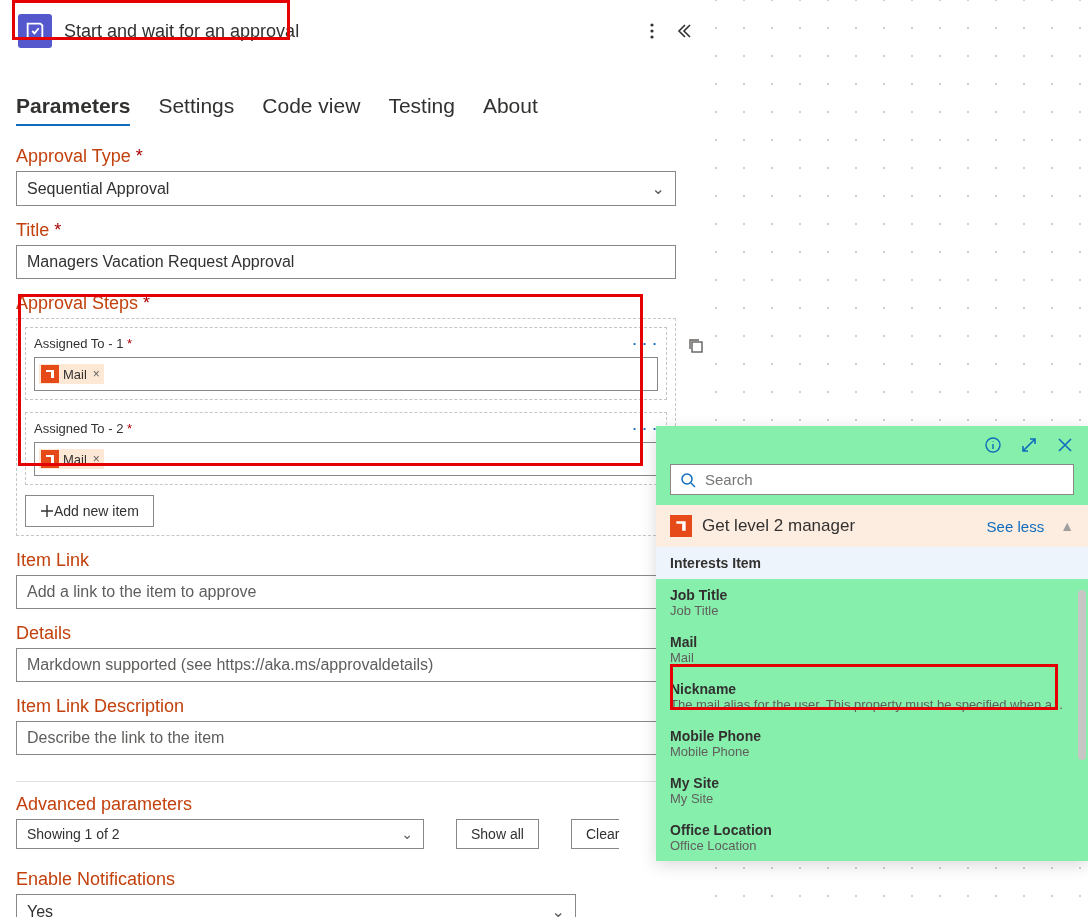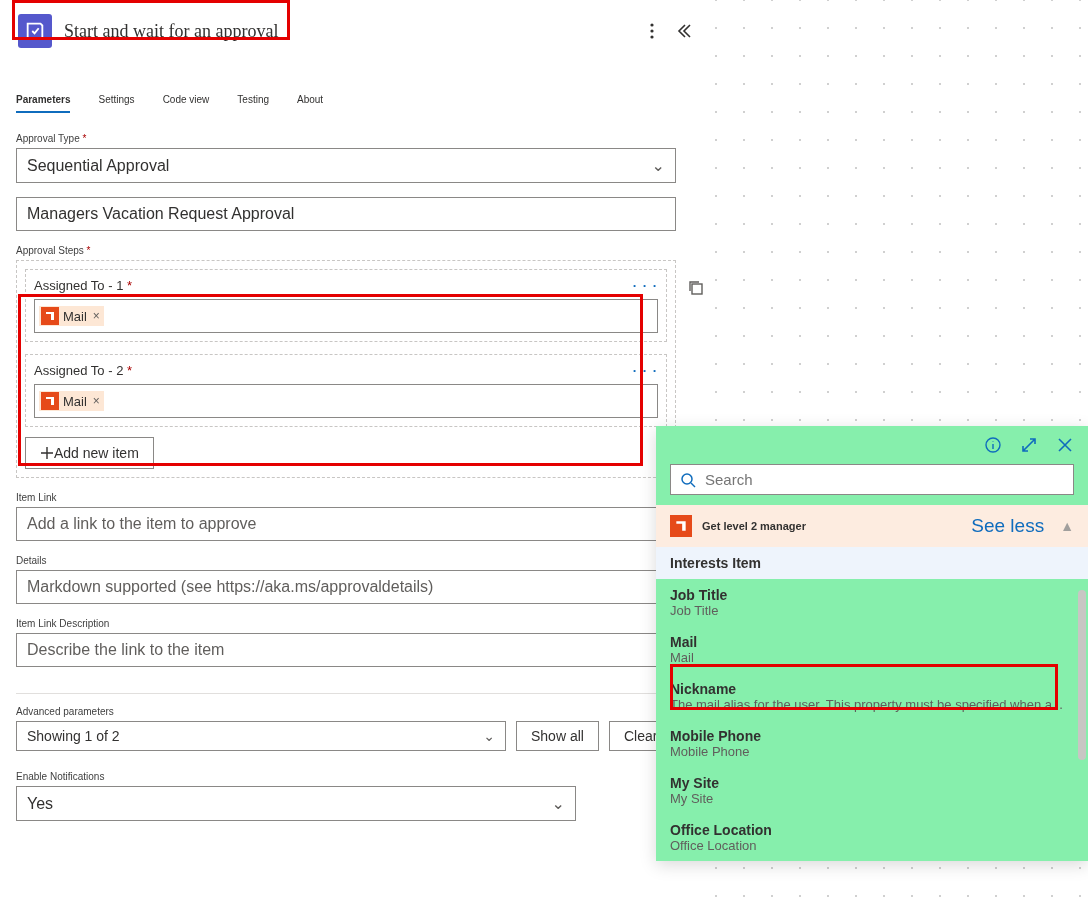--- a/index.html
+++ b/index.html
@@ -8,30 +8,30 @@
   
   
   .canvas-bg { position: absolute; left: 712px; top: 0; right: 0; bottom: 0; background: #fff; }
   .canvas-bg.dots { background-image: radial-gradient(#d0d0d0 1px, transparent 1px); background-size: 28px 28px; background-position: 18px 14px; }
   
   .panel { position: absolute; left: 0; top: 0; width: 712px; background: #fff; padding: 10px 16px 16px 16px; }
   
   .panel-header { display: flex; align-items: center; gap: 12px; padding: 4px 2px; }
   .action-icon { width: 34px; height: 34px; background: #5558cc; border-radius: 3px; display: flex; align-items: center; justify-content: center; flex-shrink: 0; }
   .action-icon svg { fill: none; stroke: #fff; stroke-width: 2; }
-  .panel-title { font-size: 18px; font-weight: 400; flex-grow: 1; font-family: Liberation Serif, serif; }
+  .panel-title { font-size: 18px; font-weight: 400; flex-grow: 1; }
   .hicon { width: 20px; height: 20px; cursor: pointer; color: #323130; display:flex; align-items:center; justify-content:center;}
   
   .tabs { display: flex; gap: 28px; margin-top: 36px; border-bottom: 0; }
-  .tab { padding: 6px 0; cursor: pointer; font-size: 10px; color: #323130; border-bottom: 2px solid transparent; }
+  .tab { padding: 6px 0; cursor: pointer; font-size: 21px; color: #323130; border-bottom: 2px solid transparent; }
   .tab.active { font-weight: 600; border-bottom: 2px solid #0f6cbd; }
   
   .field { margin-top: 20px; }
   .field-small-top { margin-top: 14px; }
-  .field label { display: block; font-size: 10px; color: #404040; margin-bottom: 4px; }
+  .field label { display: block; font-size: 18px; color: #c2410c; margin-bottom: 4px; }
   .req::after { content: " *"; color: #a80000; }
   .input, .select { width: 660px; border: 1px solid #8a8886; background: #fff; padding: 7px 10px; font-size: 16px; color: #323130; }
   .input::placeholder { color: #605e5c; }
   .select { display: flex; align-items: center; justify-content: space-between; cursor: pointer; }
   .chev { color: #605e5c; }
   
   .steps-container { width: 660px; border: 1px dashed #c8c6c4; padding: 8px; position: relative; }
   .dup-icon { position: absolute; right: -32px; top: 18px; width:20px; height:20px; color:#605e5c; cursor:pointer;}
   .step { border: 1px dashed #c8c6c4; padding: 8px; position: relative; }
   .step + .step { margin-top: 12px; }
@@ -40,37 +40,37 @@
   .tokenbox { border: 1px solid #8a8886; padding: 4px; display: flex; align-items: center; min-height: 34px; }
   .token { display: inline-flex; align-items: center; background: #fde7d5; padding: 1px 4px 1px 2px; font-size: 13px; gap:4px;}
   .o-icon { width: 18px; height: 18px; background: #e64a19; display: inline-flex; align-items:center; justify-content:center; color:#fff; font-size:10px; font-weight:bold;}
   .token .x { color:#605e5c; font-size:12px; cursor:pointer; margin-left:2px;}
   
   .add-btn { margin-top: 10px; border: 1px solid #8a8886; background: #fff; padding: 7px 14px; display: inline-flex; align-items: center; cursor: pointer; font-size:14px;}
   
   hr.div { border:none; border-top:1px solid #e1dfdd; margin: 26px 0 12px 0; width:660px; }
   
   .adv-row { display:flex; align-items:center; gap:10px; }
-  .adv-select { flex-grow:0; width: 490px; border:1px solid #8a8886; padding:6px 10px; display:flex; justify-content:space-between; cursor:pointer; font-size:14px;}
-  .btn { border:1px solid #8a8886; background:#fff; padding:6px 14px; cursor:pointer; font-size:14px;}
+  .adv-select { flex-grow:0; width: 408px; border:1px solid #8a8886; padding:6px 10px; display:flex; justify-content:space-between; cursor:pointer; font-size:14px;}
+  .btn { border:1px solid #8a8886; background:#fff; padding:6px 14px; cursor:pointer; font-size:14px;margin-left:22px;}
   
   
   .hl { position: absolute; border: 3px solid #e40000; pointer-events: none; }
   
   
   .flyout { position: absolute; left: 656px; top: 426px; width: 432px; background: #86efac; box-shadow: 0 4px 16px rgba(0,0,0,.15); }
   .fly-header { display:flex; justify-content:flex-end; gap:18px; padding:10px 14px 6px 14px; }
   .fly-header .ico { width:18px; height:18px; display:flex; align-items:center; justify-content:center; cursor:pointer;}
   .fly-search-wrap { padding: 4px 14px 10px 14px; }
   .fly-search { width:100%; border:1px solid #8a8886; padding:6px 10px 6px 34px; font-size:15px; }
   .search-wrap { position:relative; }
   .search-wrap svg { position:absolute; left:10px; top:50%; transform:translateY(-50%); }
   .group-head { background:#fdece0; padding:10px 14px; display:flex; align-items:center; gap:10px; }
-  .group-title { font-weight:700; font-size:11px; flex-grow:1; }
-  .see-less { color:#0f6cbd; cursor:pointer; font-size:19px; margin-right:6px;}
+  .group-title { font-weight:400; font-size:17px; flex-grow:1; }
+  .see-less { color:#0f6cbd; cursor:pointer; font-size:15px; margin-right:6px;}
   .collapse-tri { color:#a19f9d; cursor:pointer;}
   .item { padding:8px 14px; cursor:pointer; }
   .item.selected-top { background:#eef4fc; }
   .item-title { font-weight:600; font-size:14px; }
   .item-desc { font-size:13px; color:#605e5c; white-space:nowrap; overflow:hidden; text-overflow:ellipsis; }
 </style>
 </head>
 <body>
 
 <div class="canvas-bg dots"></div>
@@ -109,20 +109,21 @@
 
   <div class="field">
     <label class="req">Approval Type</label>
     <div class="select">
       <span>Sequential Approval</span>
       <span class="chev">⌄</span>
     </div>
   </div>
 
   <div class="field field-small-top">
+    <label class="req">Title</label>
     <input class="input" value="Managers Vacation Request Approval" style="">
   </div>
 
   <div class="field field-small-top">
     <label class="req">Approval Steps</label>
     <div class="steps-container">
       <div class="dup-icon">
         <svg width="18" height="18" viewBox="0 0 18 18" fill="none" stroke="#605e5c" stroke-width="1.4">
             <rect x="5" y="5" width="10" height="10"></rect>
             <path d="M3 12V3h9"></path>

